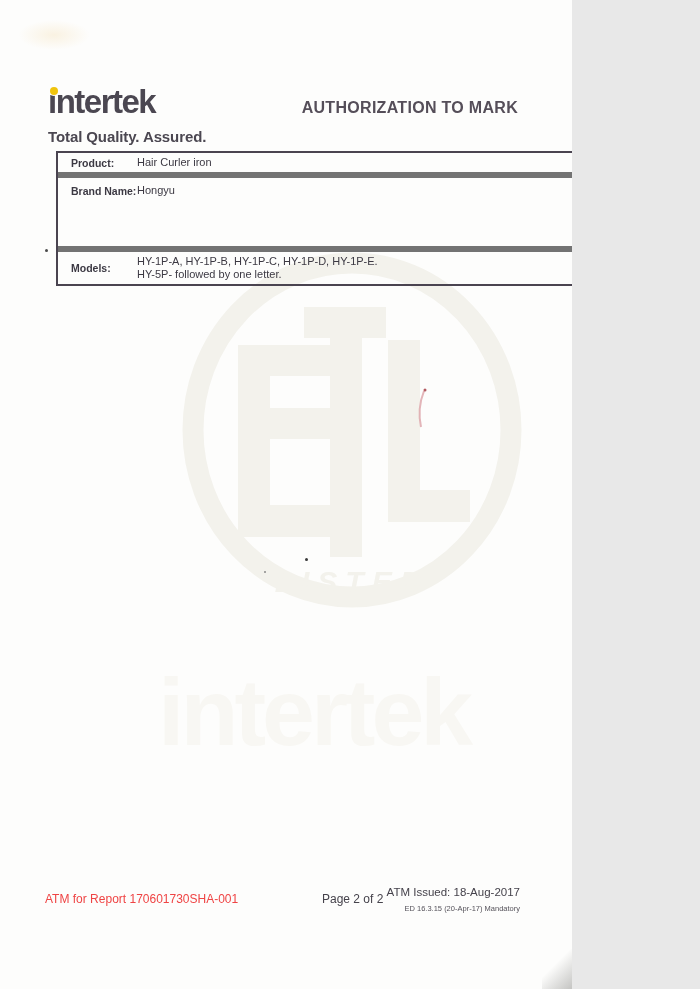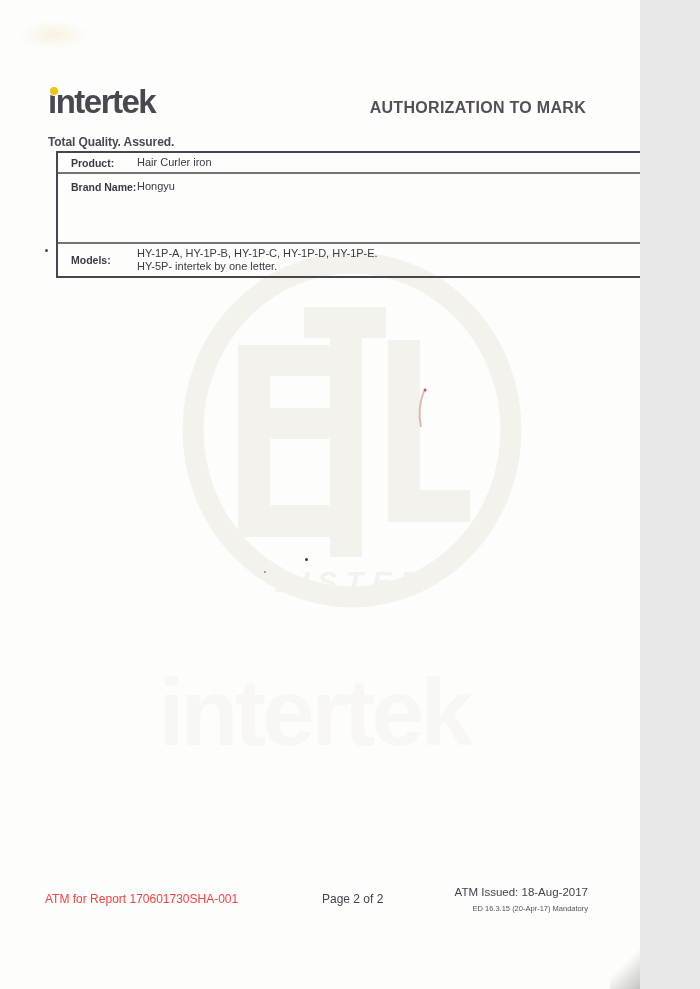--- a/index.html
+++ b/index.html
@@ -1,18 +1,18 @@
 <!DOCTYPE html>
 <html><head>
 <meta charset="utf-8">
 <style>
   html, body { margin: 0; padding: 0; background: #e8e8e8; }
   .page {
     position: relative;
-    width: 640px;
+    width: 572px;
     height: 989px;
     background: #fdfdfc;
     overflow: hidden;
     font-family: "Liberation Sans", sans-serif;
     color: #3c3943;
   }
 
   
   .logo { position: absolute; left: 48px; top: 84px; }
   .logo-word {
@@ -22,37 +22,37 @@
   }
   .logo-dot-cover {
     position: absolute; left: 0px; top: 2px; width: 12px; height: 10px;
     background: #fdfdfc; border-radius: 50%;
   }
   .logo-dot {
     position: absolute; left: 2px; top: 3px; width: 8px; height: 8px;
     border-radius: 50%;
   }
   .logo-tagline {
-    margin-top: 15px; font-size: 12px; font-weight: bold;
+    margin-top: 8px; font-size: 15px; font-weight: bold;
     letter-spacing: -0.1px; color: #4b4751;
   }
   .doc-title {
     position: absolute; right: 54px; top: 99px;
     font-size: 16px; font-weight: bold; letter-spacing: 0.3px;
     color: #554e59;
   }
 
   
   .details-table {
     position: absolute; left: 56px; top: 151px; width: 587px;
     border: 2px solid #4a4450; box-sizing: border-box;
     background: transparent;
   }
   .trow { display: flex; align-items: center; }
-  .trow + .trow { border-top: 2px solid #737373; }
+  .trow + .trow { border-top: 6px solid #737373; }
   .tlabel {
     width: 66px; flex: 0 0 66px; padding-left: 13px;
     font-size: 10.5px; font-weight: bold; white-space: nowrap;
   }
   .tvalue {
     flex: 1; font-size: 11px; line-height: 13px;
     white-space: pre-line; padding: 3px 20px 3px 0;
   }
   .trow-1 { min-height: 19px; }
   .trow-2 { min-height: 25px; }
@@ -135,21 +135,21 @@
       <div class="tlabel">Product:</div>
       <div class="tvalue">Hair Curler iron</div>
     </div>
     <div class="trow trow-2">
       <div class="tlabel">Brand Name:</div>
       <div class="tvalue">Hongyu</div>
     </div>
     <div class="trow trow-3">
       <div class="tlabel">Models:</div>
       <div class="tvalue">HY-1P-A, HY-1P-B, HY-1P-C, HY-1P-D, HY-1P-E.
-HY-5P- intertek by one letter.</div>
+HY-5P- followed by one letter.</div>
     </div>
   </div>
 
   <svg class="scratch" width="30" height="50" viewBox="0 0 30 50">
     <path d="M 16 6 C 12 16, 10 28, 13 42" stroke="#dca3a8" stroke-width="2" fill="none" opacity="0.8"></path>
     <circle cx="17" cy="5" r="1.5" fill="#b35a60"></circle>
   </svg>
   <div class="speck speck-1"></div>
   <div class="speck speck-2"></div>
   <div class="speck speck-3"></div>

